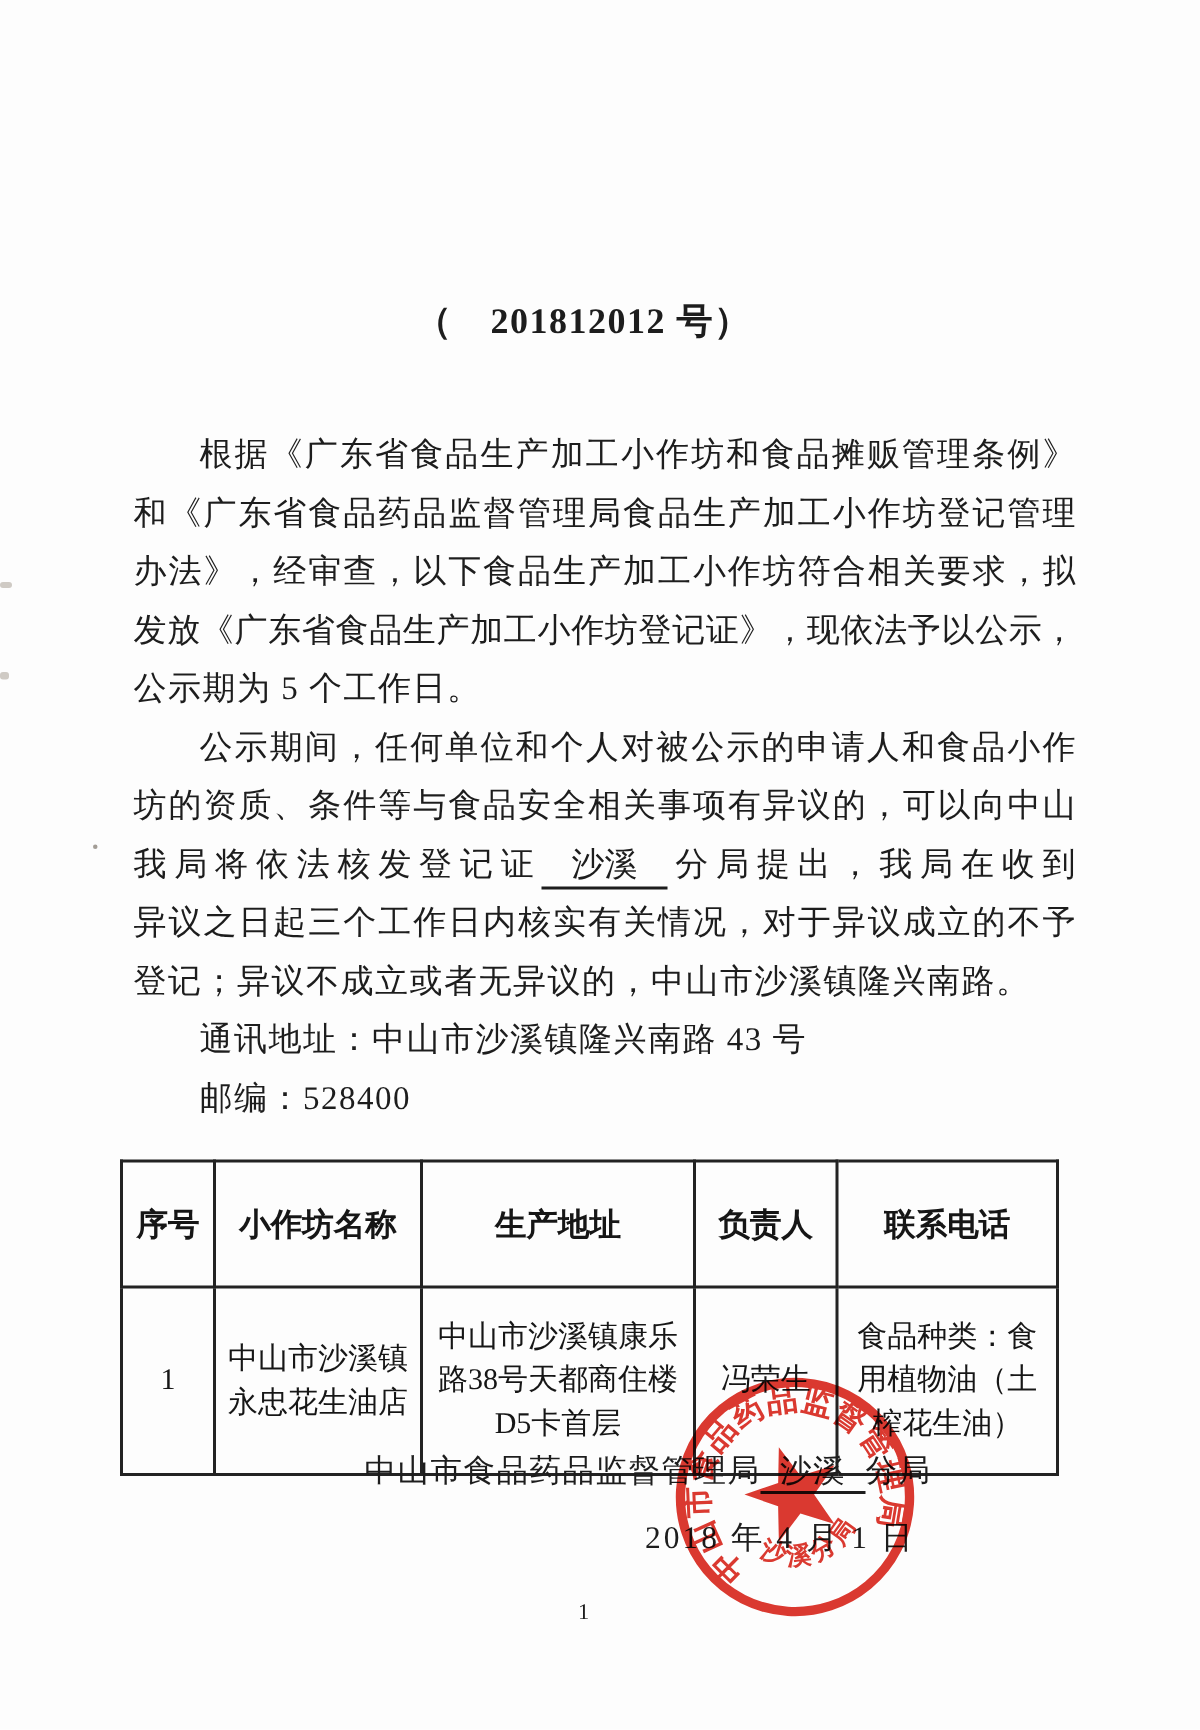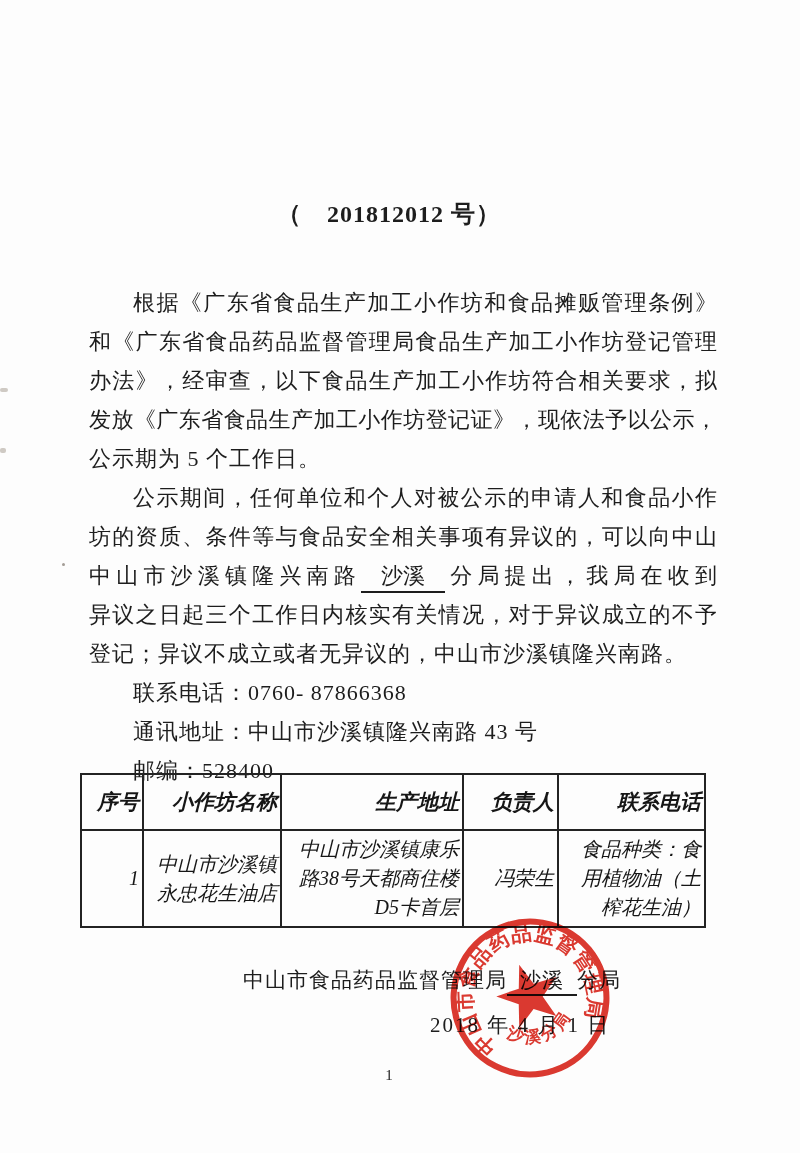--- a/index.html
+++ b/index.html
@@ -32,22 +32,22 @@
     display:inline-block;border-bottom:2px solid #1d1d1d;
     padding:0 20px;text-align:center;line-height:30px;
   }
   
   .pub-table{
     position:absolute;left:80px;top:773px;width:624px;
     border-collapse:collapse;table-layout:fixed;
     font-size:20px;color:#161616;
   }
   .pub-table th,.pub-table td{
-    border:2px solid #232323;text-align:right;vertical-align:middle;
-    padding:4px 3px;line-height:29px;overflow:hidden;font-style:italic;
+    border:2px solid #232323;text-align:center;vertical-align:middle;
+    padding:18px 3px;line-height:29px;overflow:hidden;
   }
   .pub-table th{height:46px;font-size:21px;font-weight:700;}
   .pub-table td{height:87px;}
   
   .signature{
     position:absolute;left:243px;top:966px;
     font-size:21px;letter-spacing:1px;white-space:nowrap;
   }
   .sig-blank{
     display:inline-block;border-bottom:2px solid #1d1d1d;
@@ -82,25 +82,24 @@
 
   <div class="body-flow">
     <div class="line just indent">根据《广东省食品生产加工小作坊和食品摊贩管理条例》</div>
     <div class="line just">和《广东省食品药品监督管理局食品生产加工小作坊登记管理</div>
     <div class="line just">办法》，经审查，以下食品生产加工小作坊符合相关要求，拟</div>
     <div class="line just">发放《广东省食品生产加工小作坊登记证》，现依法予以公示，</div>
     <div class="line">公示期为 5 个工作日。</div>
 
     <div class="line just indent">公示期间，任何单位和个人对被公示的申请人和食品小作</div>
     <div class="line just">坊的资质、条件等与食品安全相关事项有异议的，可以向中山</div>
-    <div class="line just"><span>中山市沙溪镇隆兴南路</span><span class="blank-u">沙溪</span><span>分局提出，我局在收到</span></div>
+    <div class="line just"><span>我局将依法核发登记证</span><span class="blank-u">沙溪</span><span>分局提出，我局在收到</span></div>
     <div class="line just">异议之日起三个工作日内核实有关情况，对于异议成立的不予</div>
     <div class="line">登记；异议不成立或者无异议的，中山市沙溪镇隆兴南路。</div>
 
-    <div class="line indent">联系电话：0760- 87866368</div>
     <div class="line indent">通讯地址：中山市沙溪镇隆兴南路 43 号</div>
     <div class="line indent">邮编：528400</div>
   </div>
 
   <table class="pub-table">
     <colgroup>
       <col style="width:62px">
         <col style="width:138px">
         <col style="width:182px">
         <col style="width:95px">

